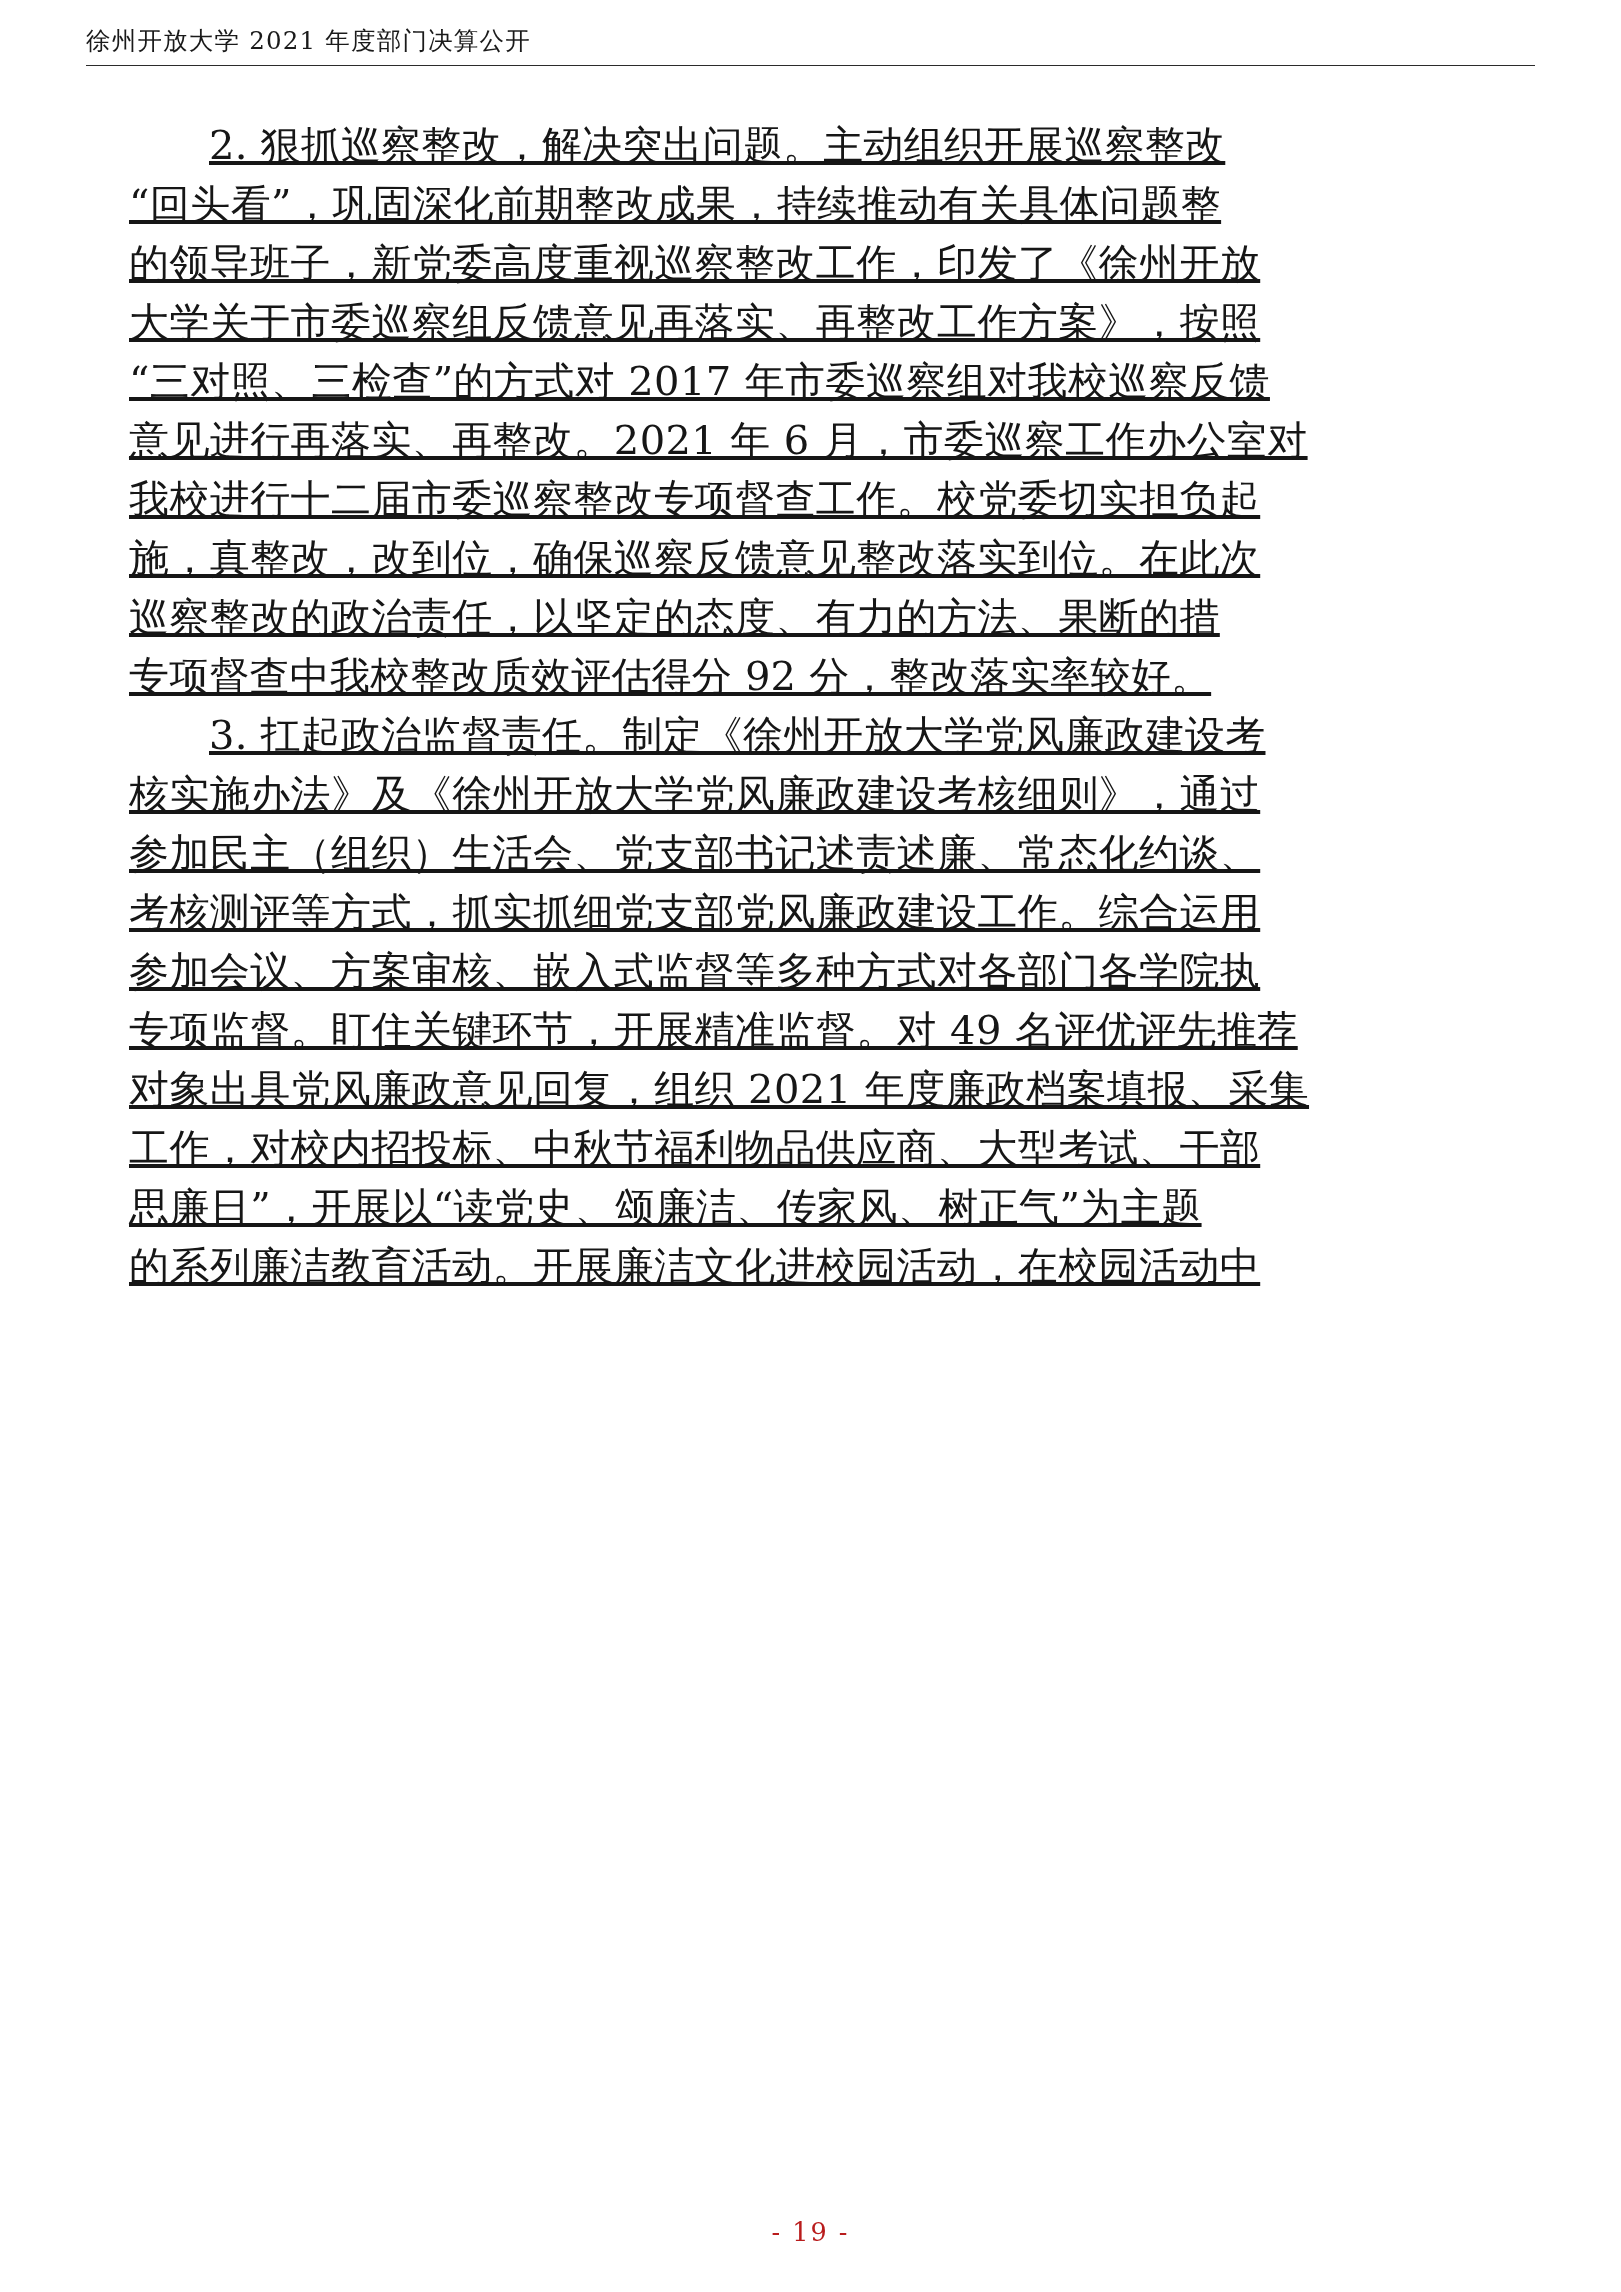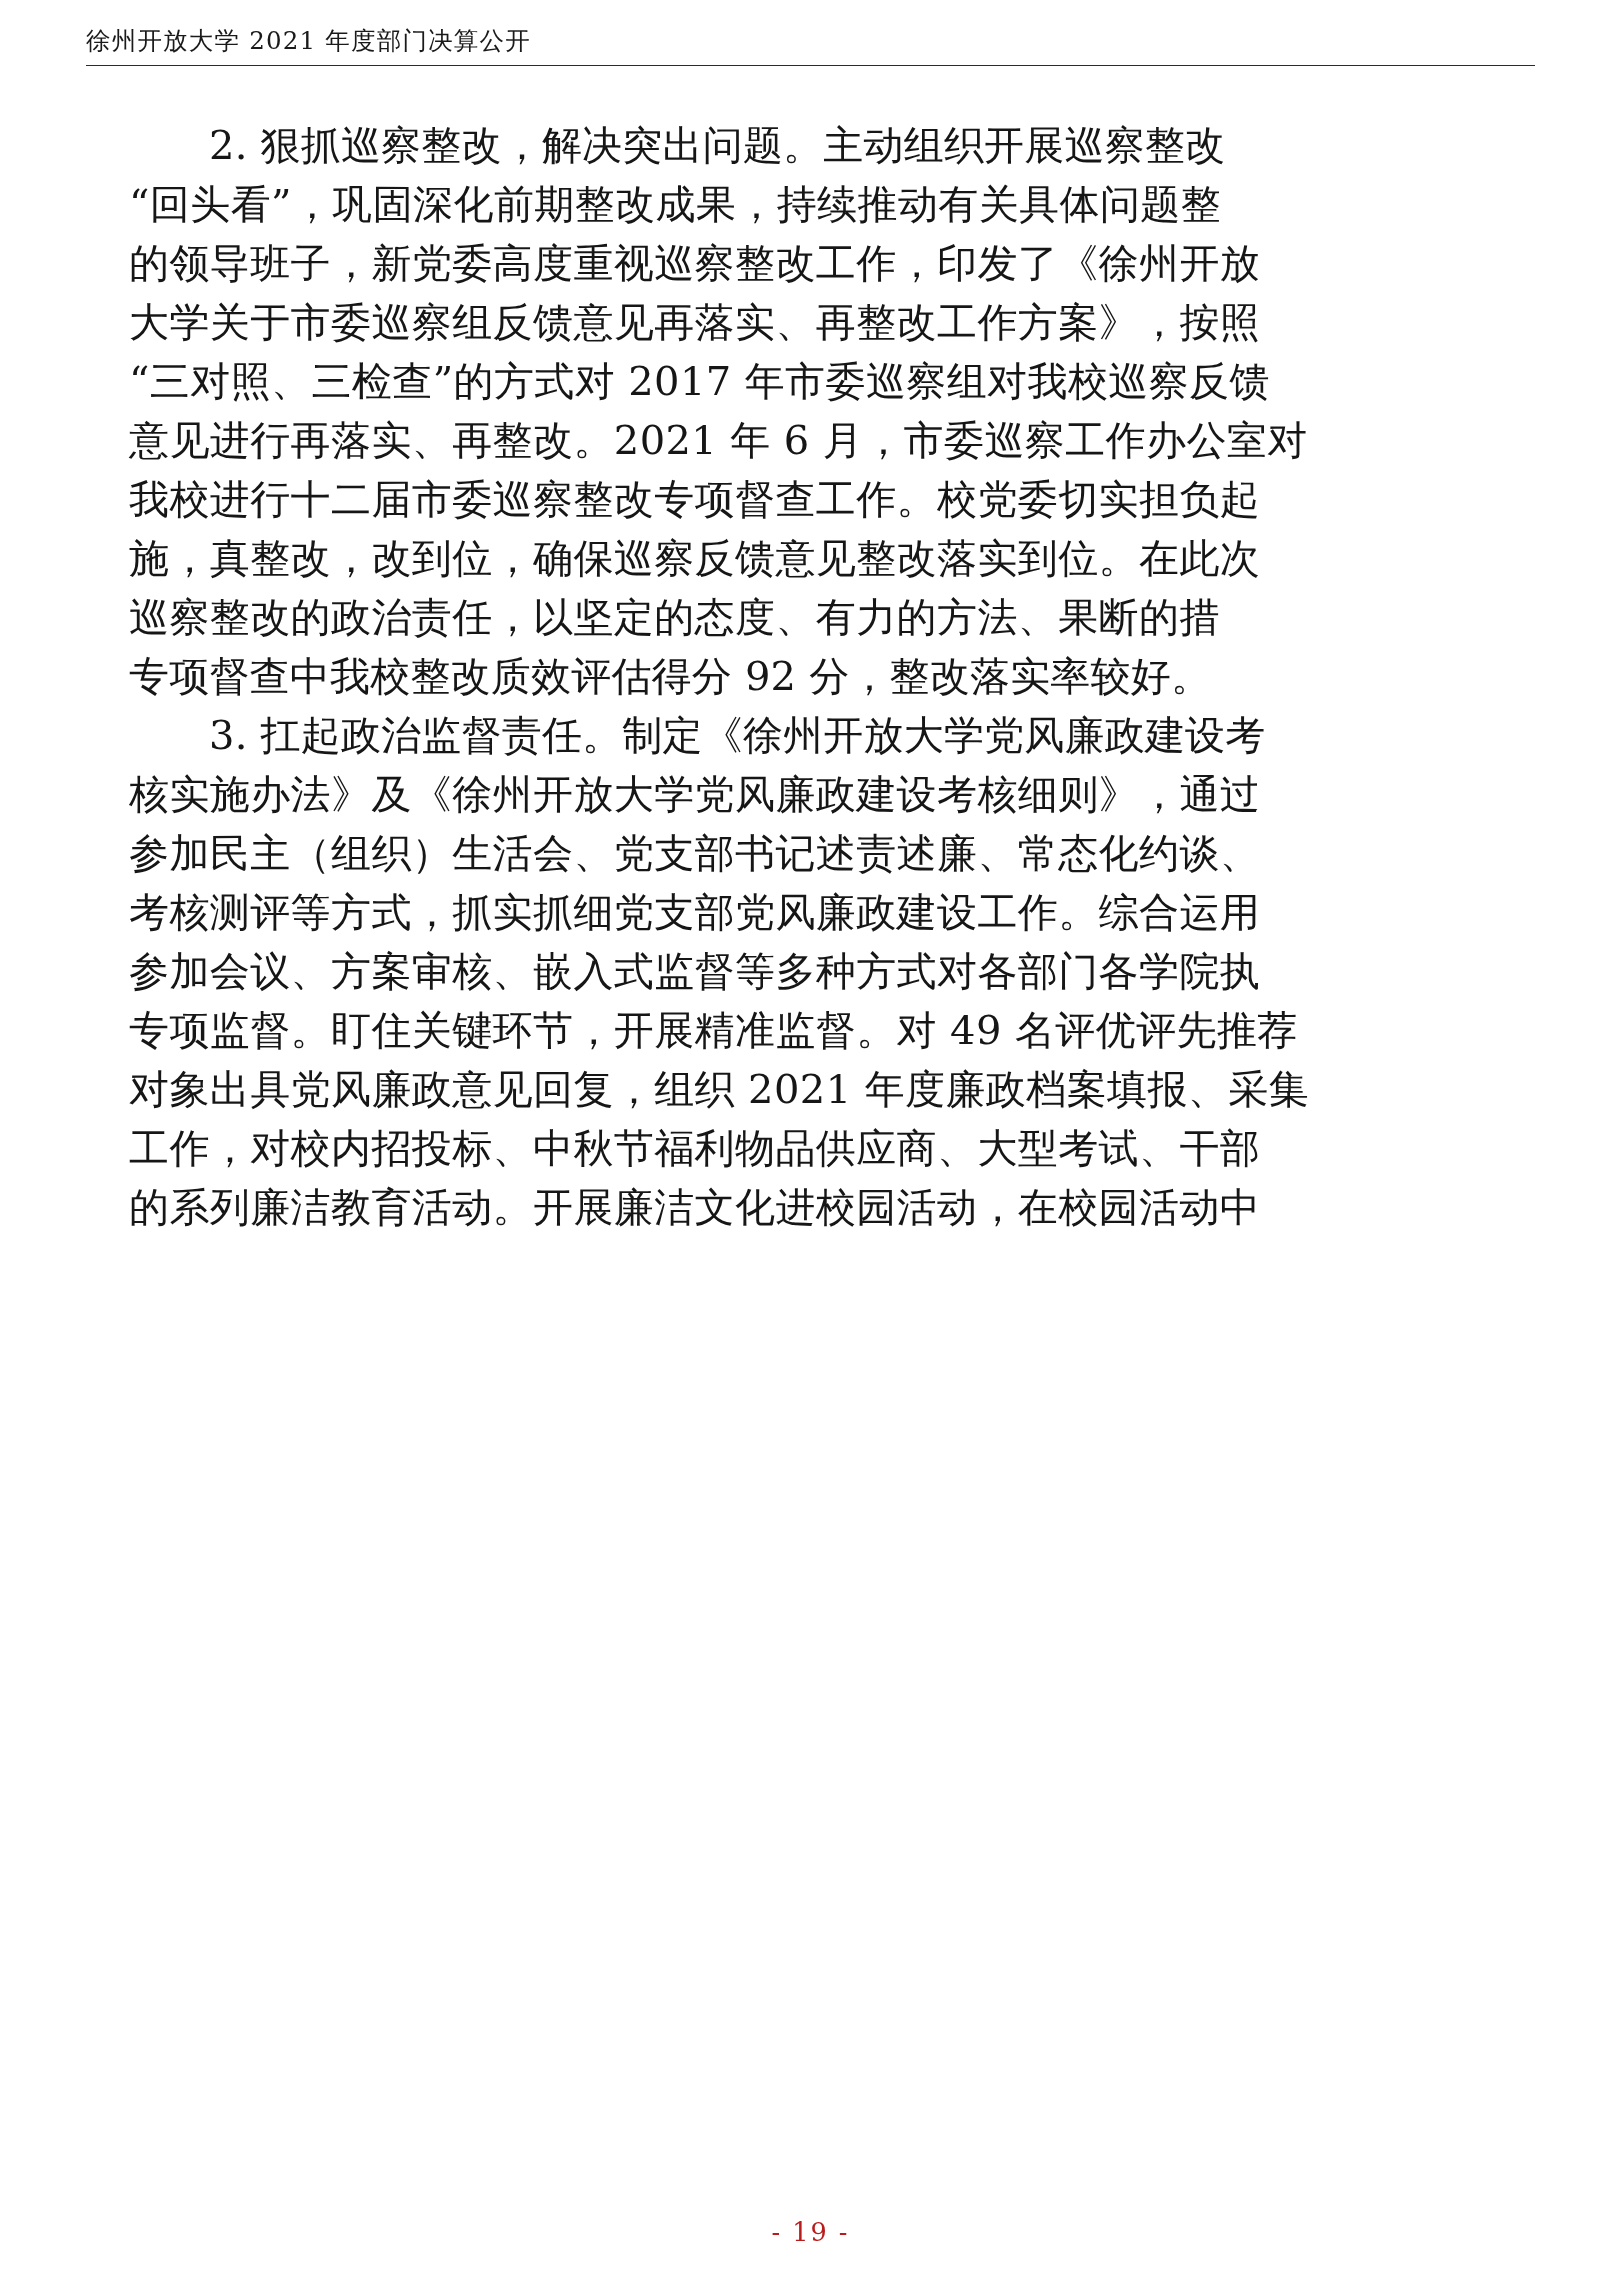--- a/index.html
+++ b/index.html
@@ -62,20 +62,21 @@
   }
   .line {
     display: block;
     height: 59px;
     line-height: 59px;
     font-size: 40px;
     letter-spacing: 0.2px;
     color: #161616;
     white-space: nowrap;
     font-weight: 400;
+    text-decoration: underline;
   }
   
   .line.just {
     letter-spacing: 0.4px;
   }
   .line.indent {
     padding-left: 80px;
   }
 
   
@@ -120,20 +121,21 @@
 
     <div class="para">
       <span class="line indent">3. 扛起政治监督责任。制定《徐州开放大学党风廉政建设考</span>
       <span class="line just">核实施办法》及《徐州开放大学党风廉政建设考核细则》，通过</span>
       <span class="line just">参加民主（组织）生活会、党支部书记述责述廉、常态化约谈、</span>
       <span class="line just">考核测评等方式，抓实抓细党支部党风廉政建设工作。综合运用</span>
       <span class="line just">参加会议、方案审核、嵌入式监督等多种方式对各部门各学院执</span>
       <span class="line just">专项监督。盯住关键环节，开展精准监督。对 49 名评优评先推荐</span>
       <span class="line just">对象出具党风廉政意见回复，组织 2021 年度廉政档案填报、采集</span>
       <span class="line just">工作，对校内招投标、中秋节福利物品供应商、大型考试、干部</span>
+      <span class="line just">思廉日”，开展以“读党史、颂廉洁、传家风、树正气”为主题</span>
       <span class="line just">的系列廉洁教育活动。开展廉洁文化进校园活动，在校园活动中</span>
     </div>
 
   </div>
 
   <div class="footer-zone">
     <span class="folio">- 19 -</span>
   </div>
 
 </div>

